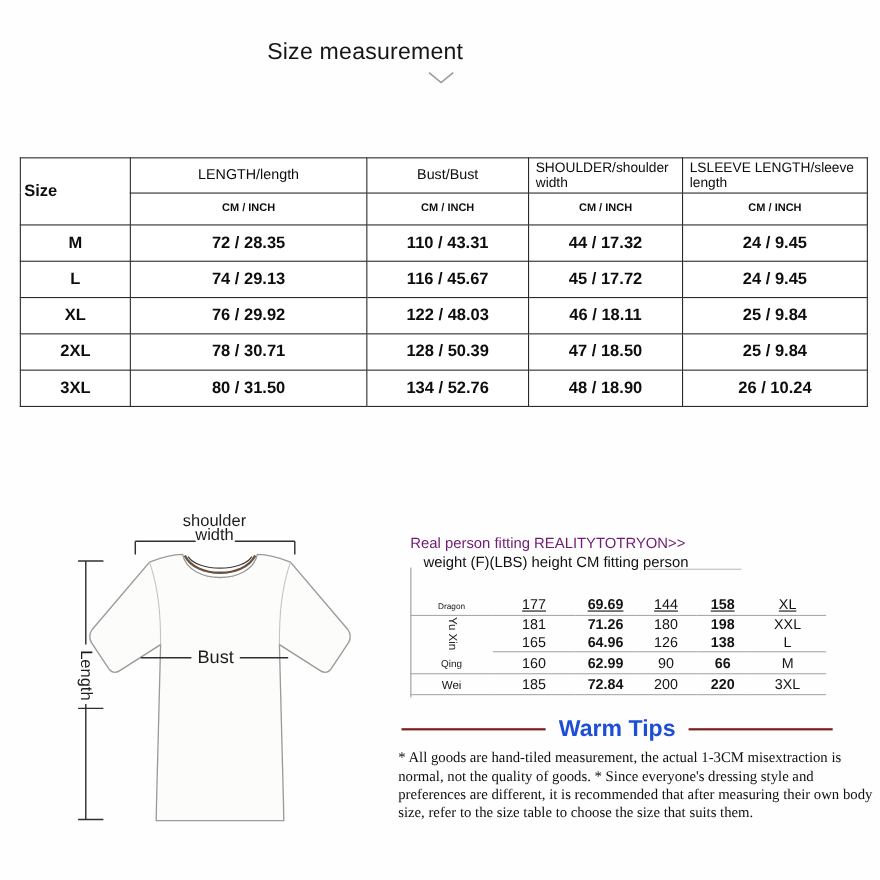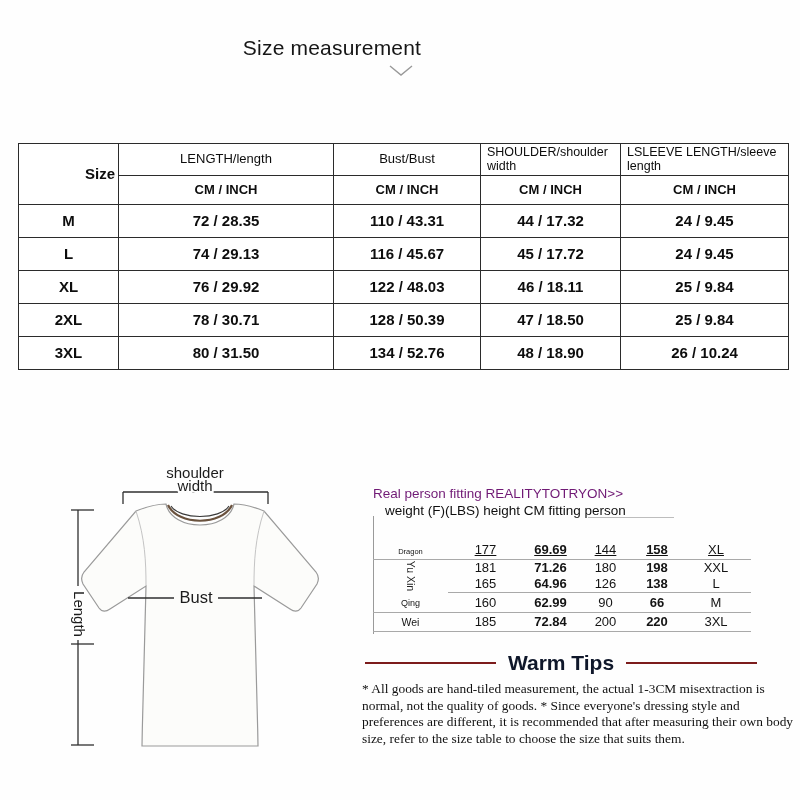--- a/index.html
+++ b/index.html
@@ -9,24 +9,24 @@
   
   .title{position:absolute;top:36px;left:0;width:664px;text-align:center;
          font-size:21px;font-weight:500;color:#161616;letter-spacing:.2px;}
   .chevron{position:absolute;top:64px;left:387px;}
 
   
   table.size-table{position:absolute;left:18px;top:143px;width:770px;
                    border-collapse:collapse;table-layout:fixed;background:#fff;}
   table.size-table th,table.size-table td{border:1px solid #2b2b2b;color:#0d0d0d;
                    overflow:hidden;padding:1px 3px;}
-  .corner{font-size:15px;font-weight:700;text-align:right;}
+  .corner{font-size:15px;font-weight:700;text-align:left;}
   .colhead{font-size:13px;font-weight:400;text-align:center;line-height:1.15;height:28px;}
   .colhead.leftal{text-align:left;padding-left:6px;font-size:12.5px;margin-left:27px;}
-  .unit{font-size:13px;font-weight:700;text-align:center;height:26px;}
+  .unit{font-size:10px;font-weight:700;text-align:center;height:26px;}
   .szrow td{height:30px;font-size:15px;font-weight:700;text-align:center;}
 
   
   .shirt{position:absolute;left:58px;top:458px;}
 
   
   .fitting{position:absolute;left:365px;top:484px;width:430px;height:166px;}
   .fit-h1{position:absolute;left:8px;top:2px;font-size:13.5px;color:#701a75;white-space:nowrap;}
   .fit-h2{position:absolute;left:20px;top:19px;font-size:13.5px;color:#0f0f0f;white-space:nowrap;z-index:2;}
   .pointer-line{position:absolute;left:223px;top:33px;width:86px;height:0;
@@ -48,21 +48,21 @@
   td.vertcell{position:relative;}
   .vert{position:absolute;left:50%;top:50%;transform:translate(-50%,-50%) rotate(90deg);
         font-size:10.5px;white-space:nowrap;color:#222;}
   .r1{height:19px;text-decoration:underline;}.r2{height:17px;}.r3{height:16px;}.r4{height:20px;}.r5{height:19px;}
   td.sizecell{font-size:12.5px;}
 
   
   .warmtips{position:absolute;left:365px;top:648px;width:392px;height:30px;
             display:flex;align-items:center;}
   .wt-line{flex:1;height:0;border-top:2px solid #7c1c1c;}
-  .wt-text{margin:16px 12px;font-size:21px;font-weight:600;color:#0f172a;white-space:nowrap;}
+  .wt-text{margin:16px 12px;font-size:21px;font-weight:600;color:#1d4ed8;white-space:nowrap;}
 
   
   .tips{position:absolute;left:362px;top:681px;width:432px;font-size:13.4px;
         line-height:16.6px;color:#101010;font-family:Liberation Serif, serif;}
 </style>
 </head>
 <body>
 
 <div id="page">
 

